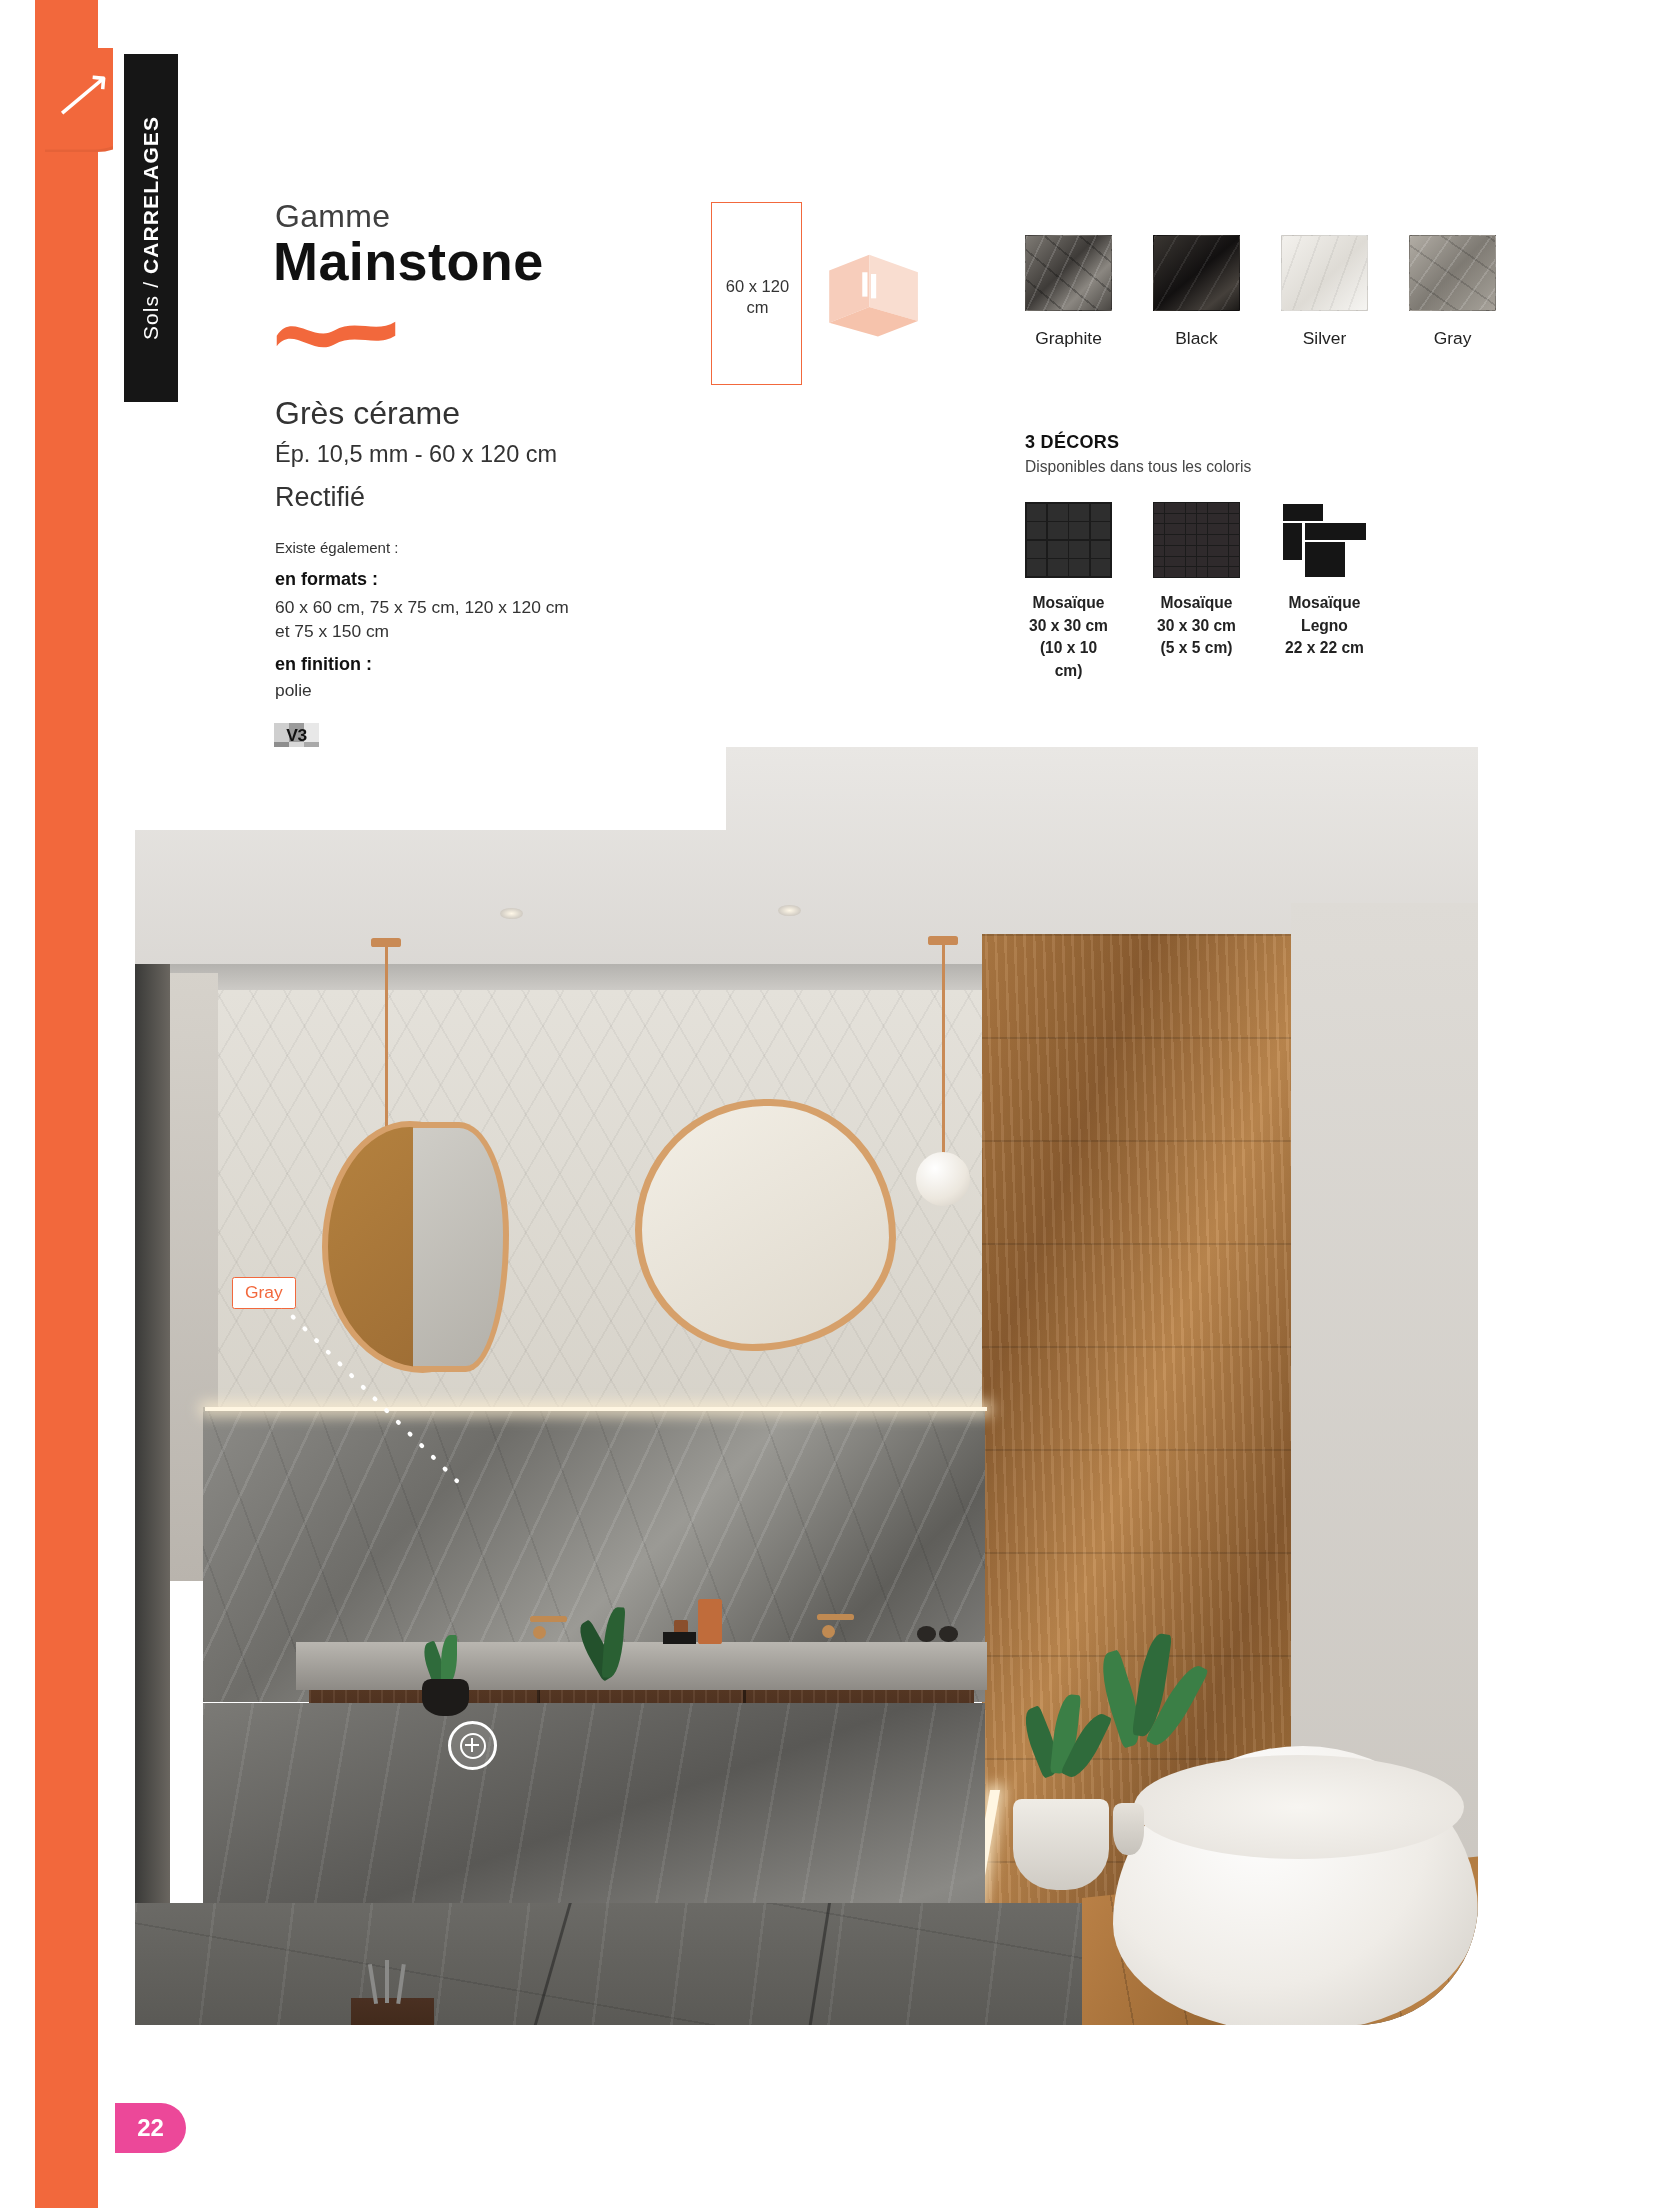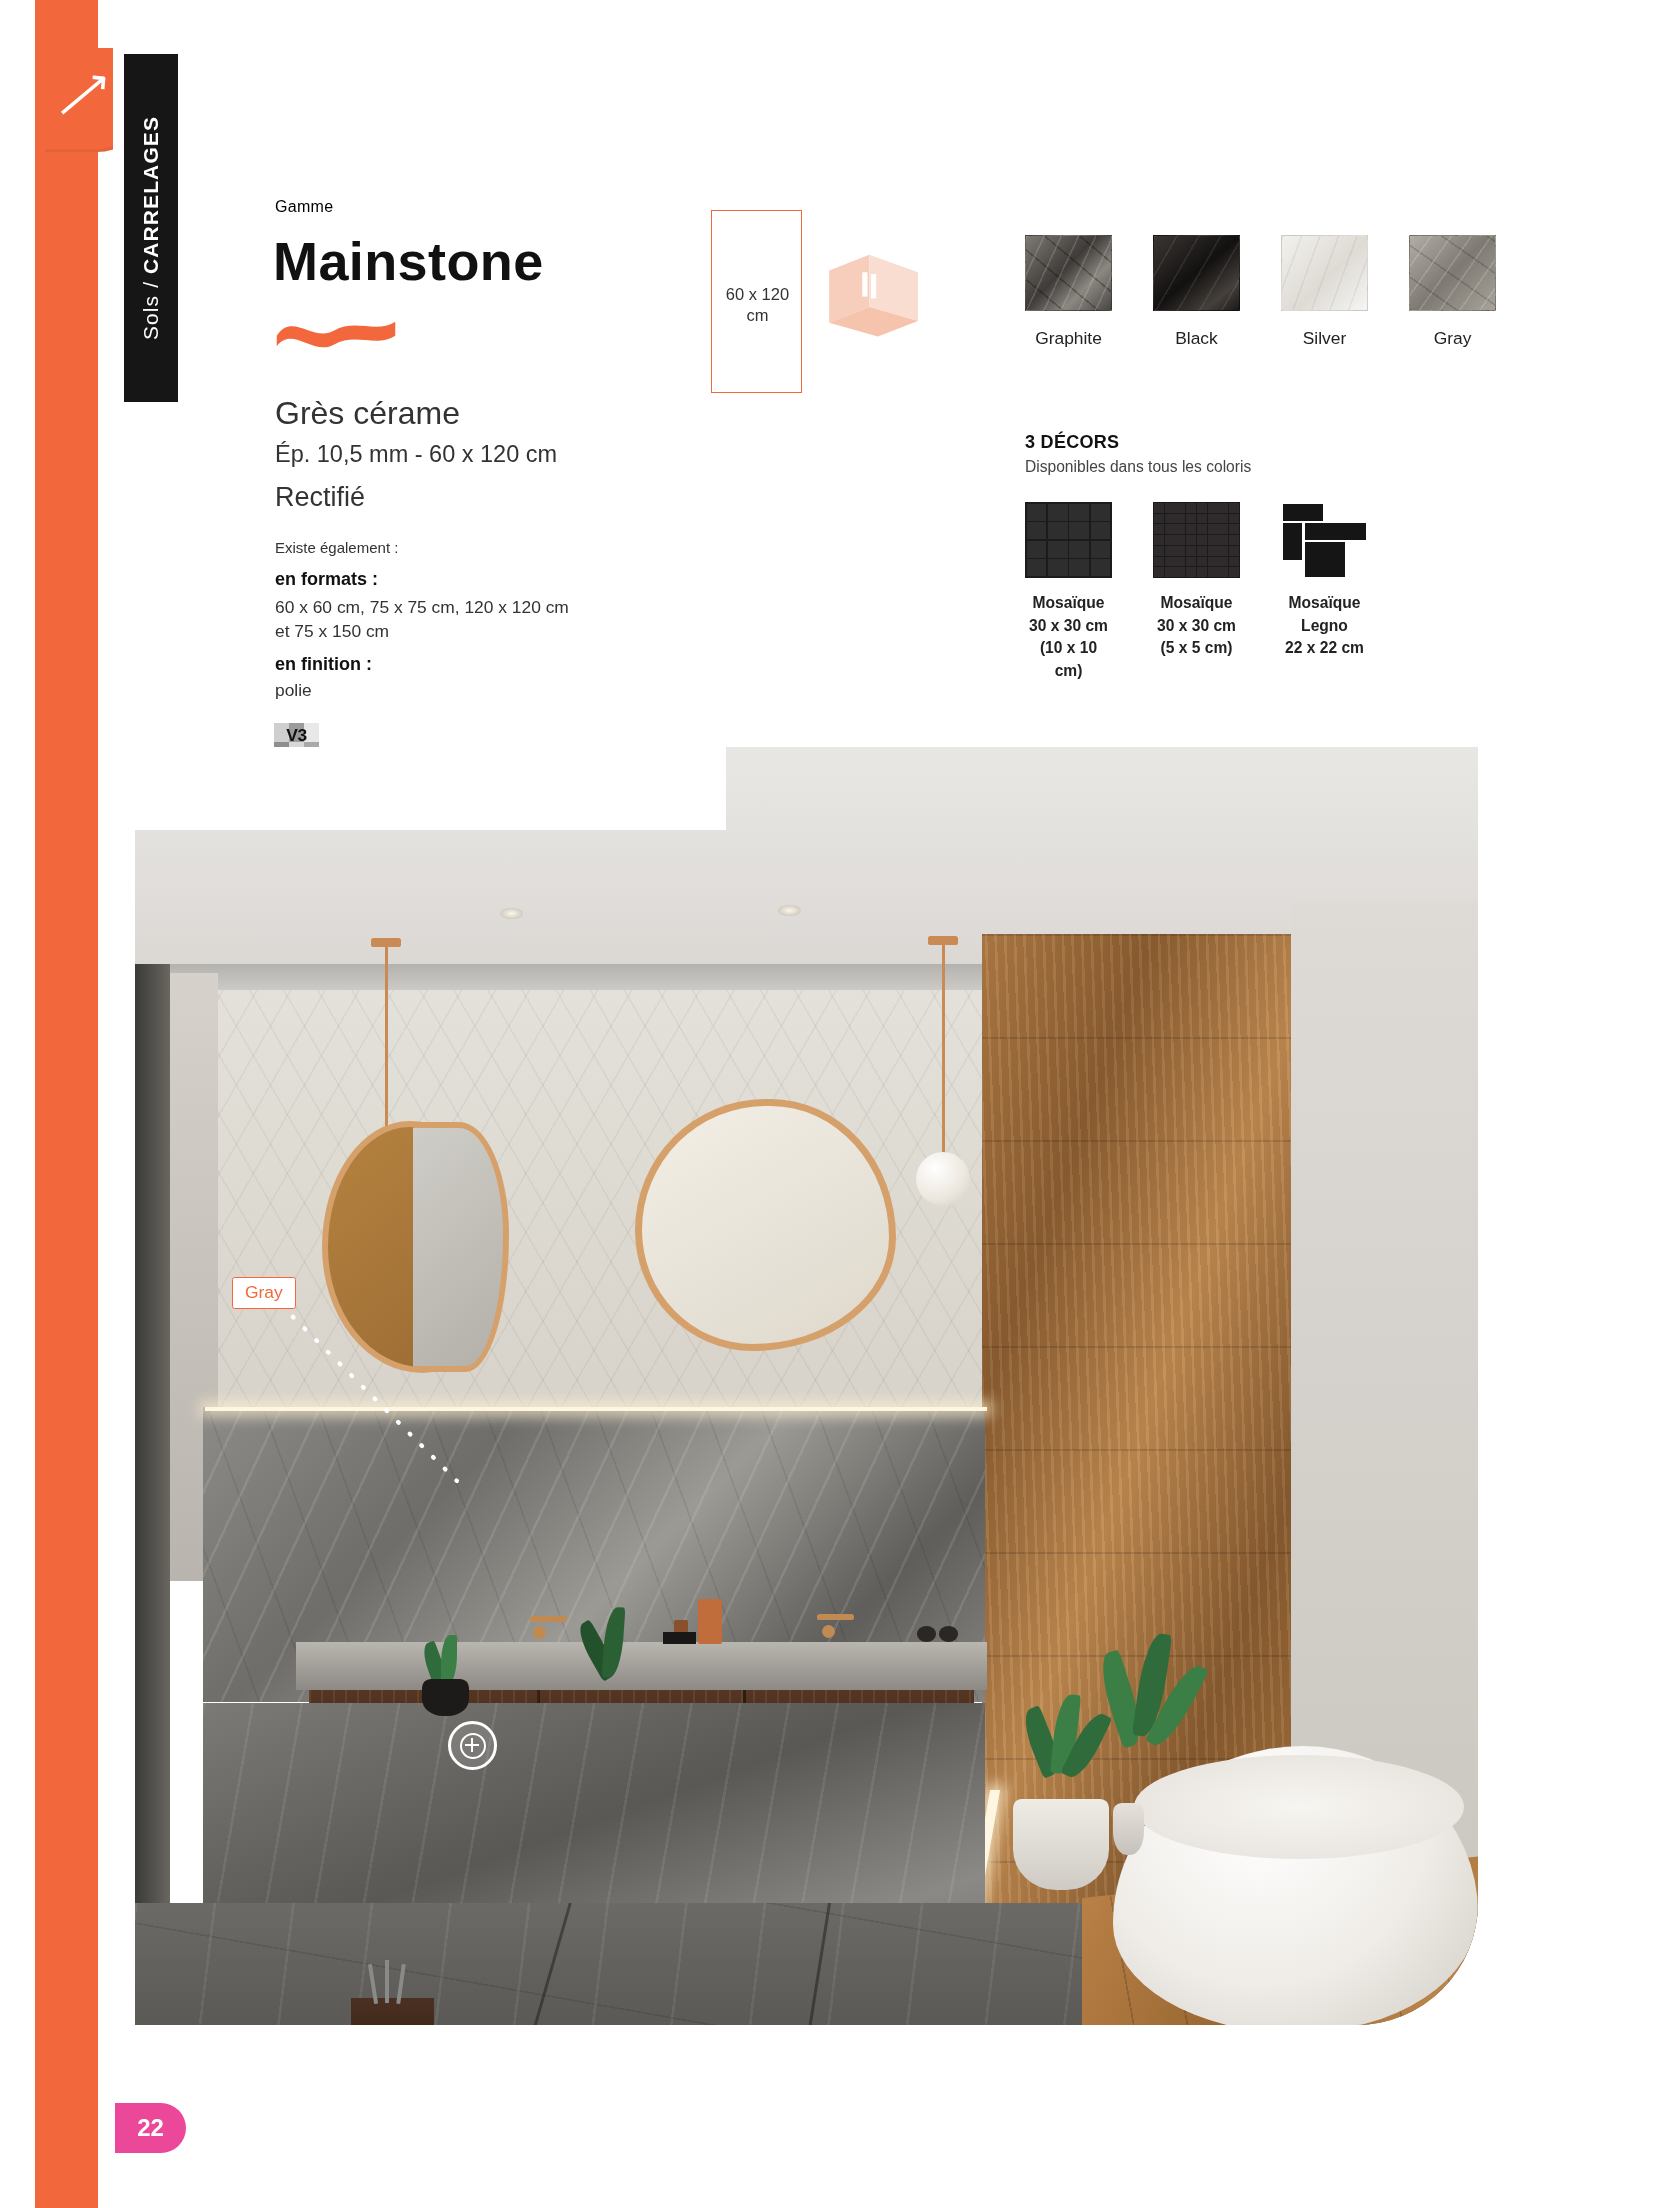--- a/index.html
+++ b/index.html
@@ -66,22 +66,22 @@
     transform: rotate(-90deg);
     white-space: nowrap;
   }
   .vtab-text .light { font-weight: 400; }
   .vtab-text .bold  { font-weight: 700; }
 
   
   .gamme-label {
     position: absolute;
     left: 275px; top: 198px;
-    font-size: 16px;
-    color: #000000;
+    font-size: 32px;
+    color: #404040;
     font-weight: 400;
     letter-spacing: 0.3px;
   }
   .range-title {
     position: absolute;
     left: 273px; top: 230px;
     font-size: 54px;
     font-weight: 700;
     color: #111111;
     letter-spacing: 0.4px;
@@ -174,21 +174,21 @@
     text-align: center;
     font-size: 17.4px;
     font-weight: 700;
     color: #111111;
     letter-spacing: -0.4px;
   }
 
   
   .fmt-box {
     position: absolute;
-    left: 711px; top: 210px;
+    left: 711px; top: 202px;
     width: 91px; height: 183px;
     border: 1.7px solid #F2683C;
     background: #ffffff;
   }
   .fmt-box-text {
     position: absolute;
     left: 0; top: 73px;
     width: 91px;
     text-align: center;
     font-size: 16.5px;

